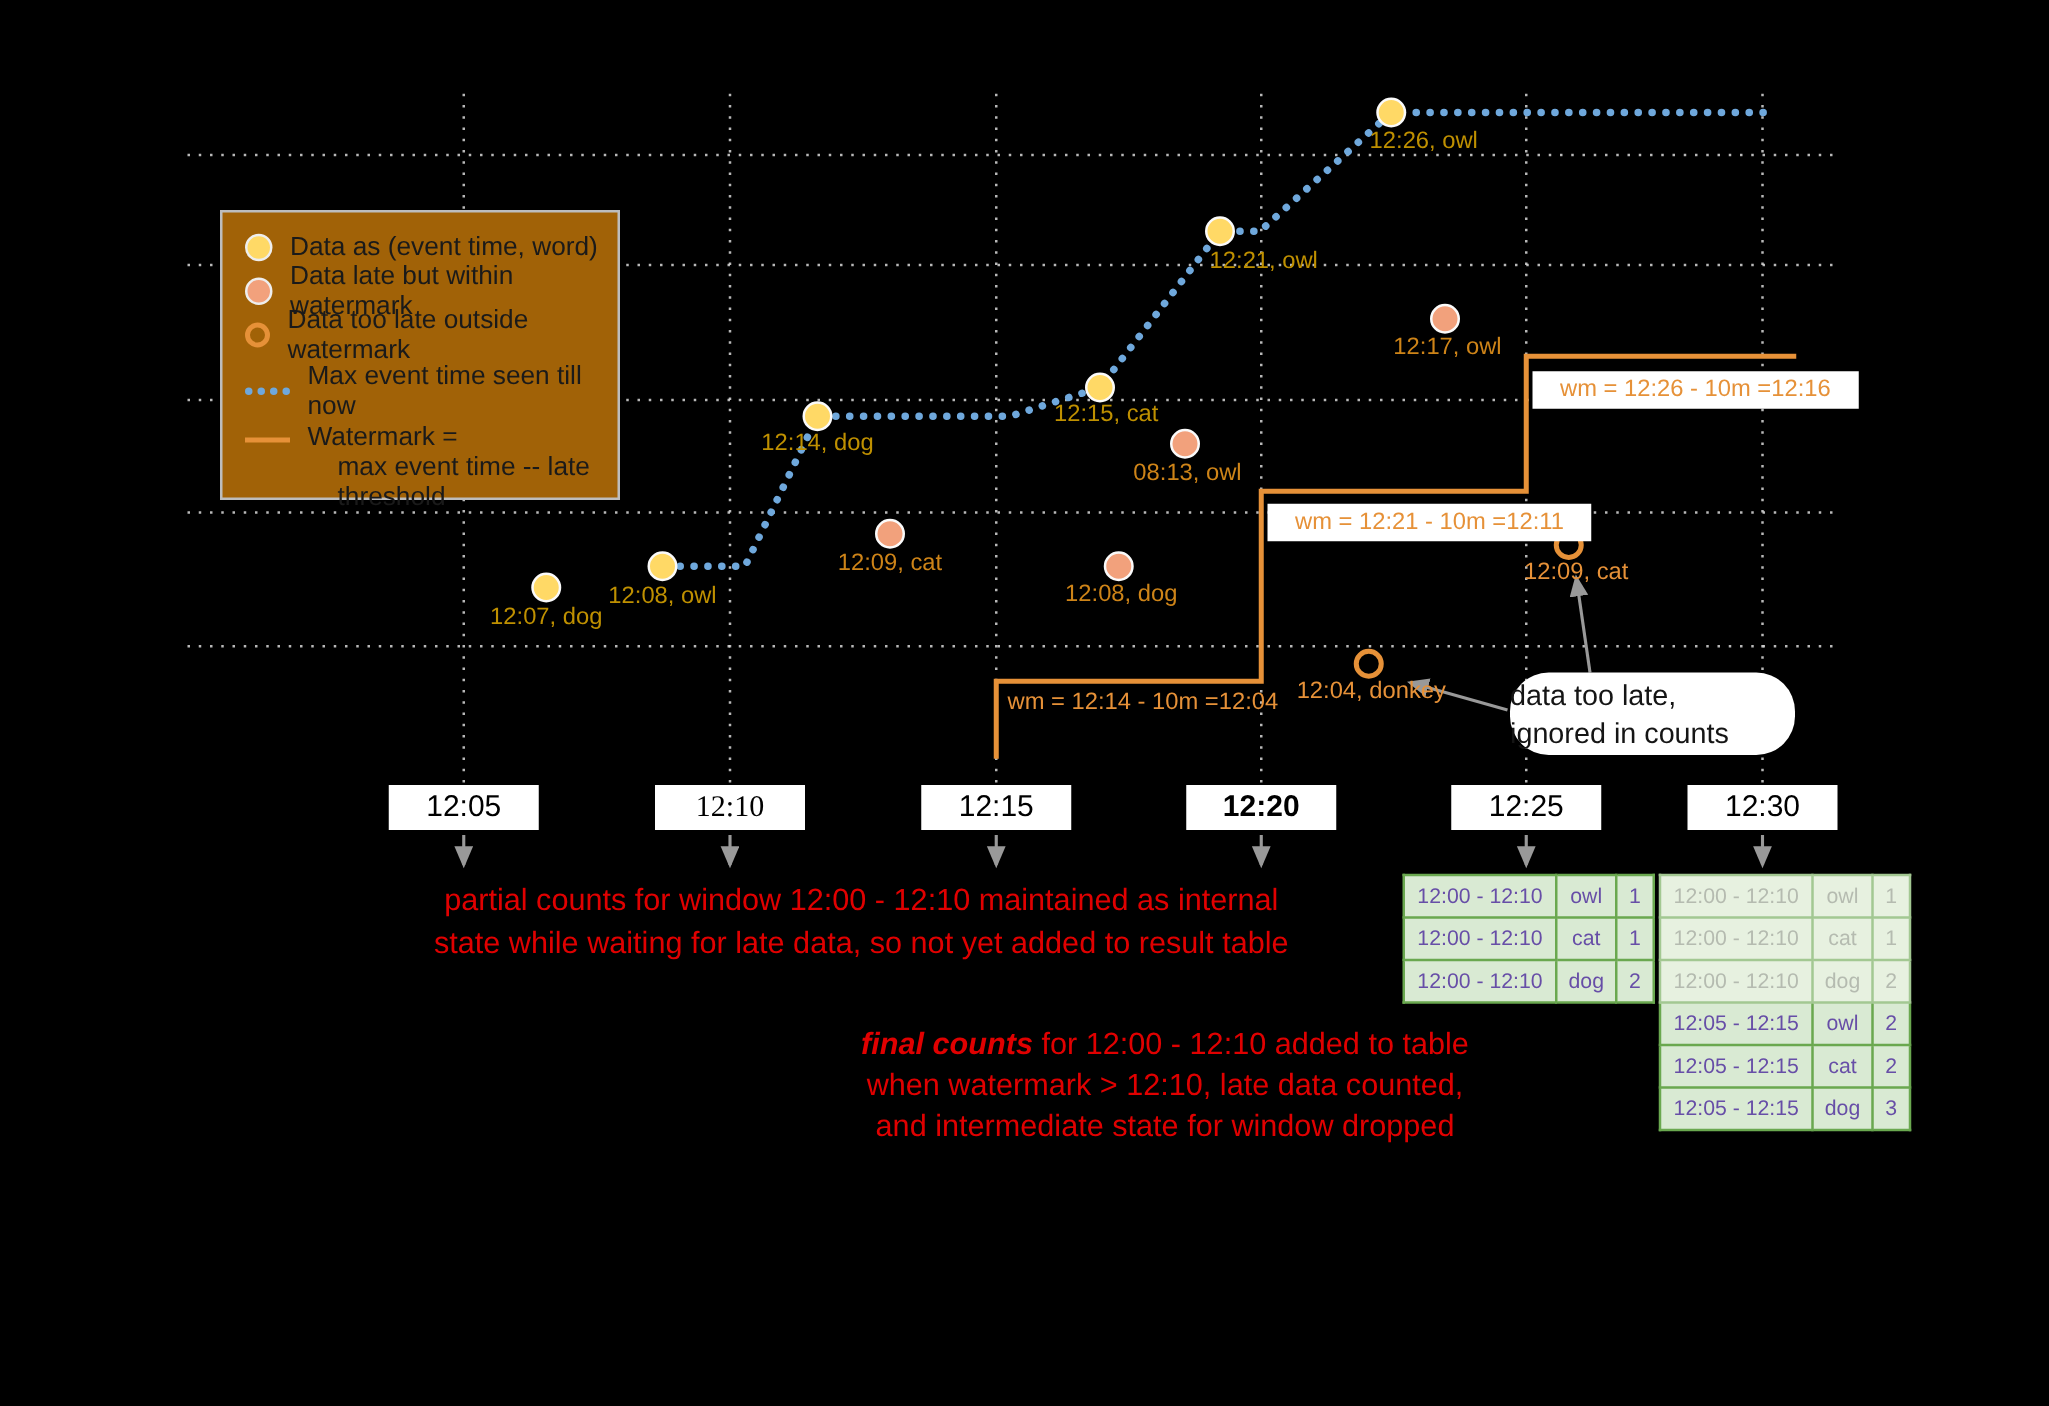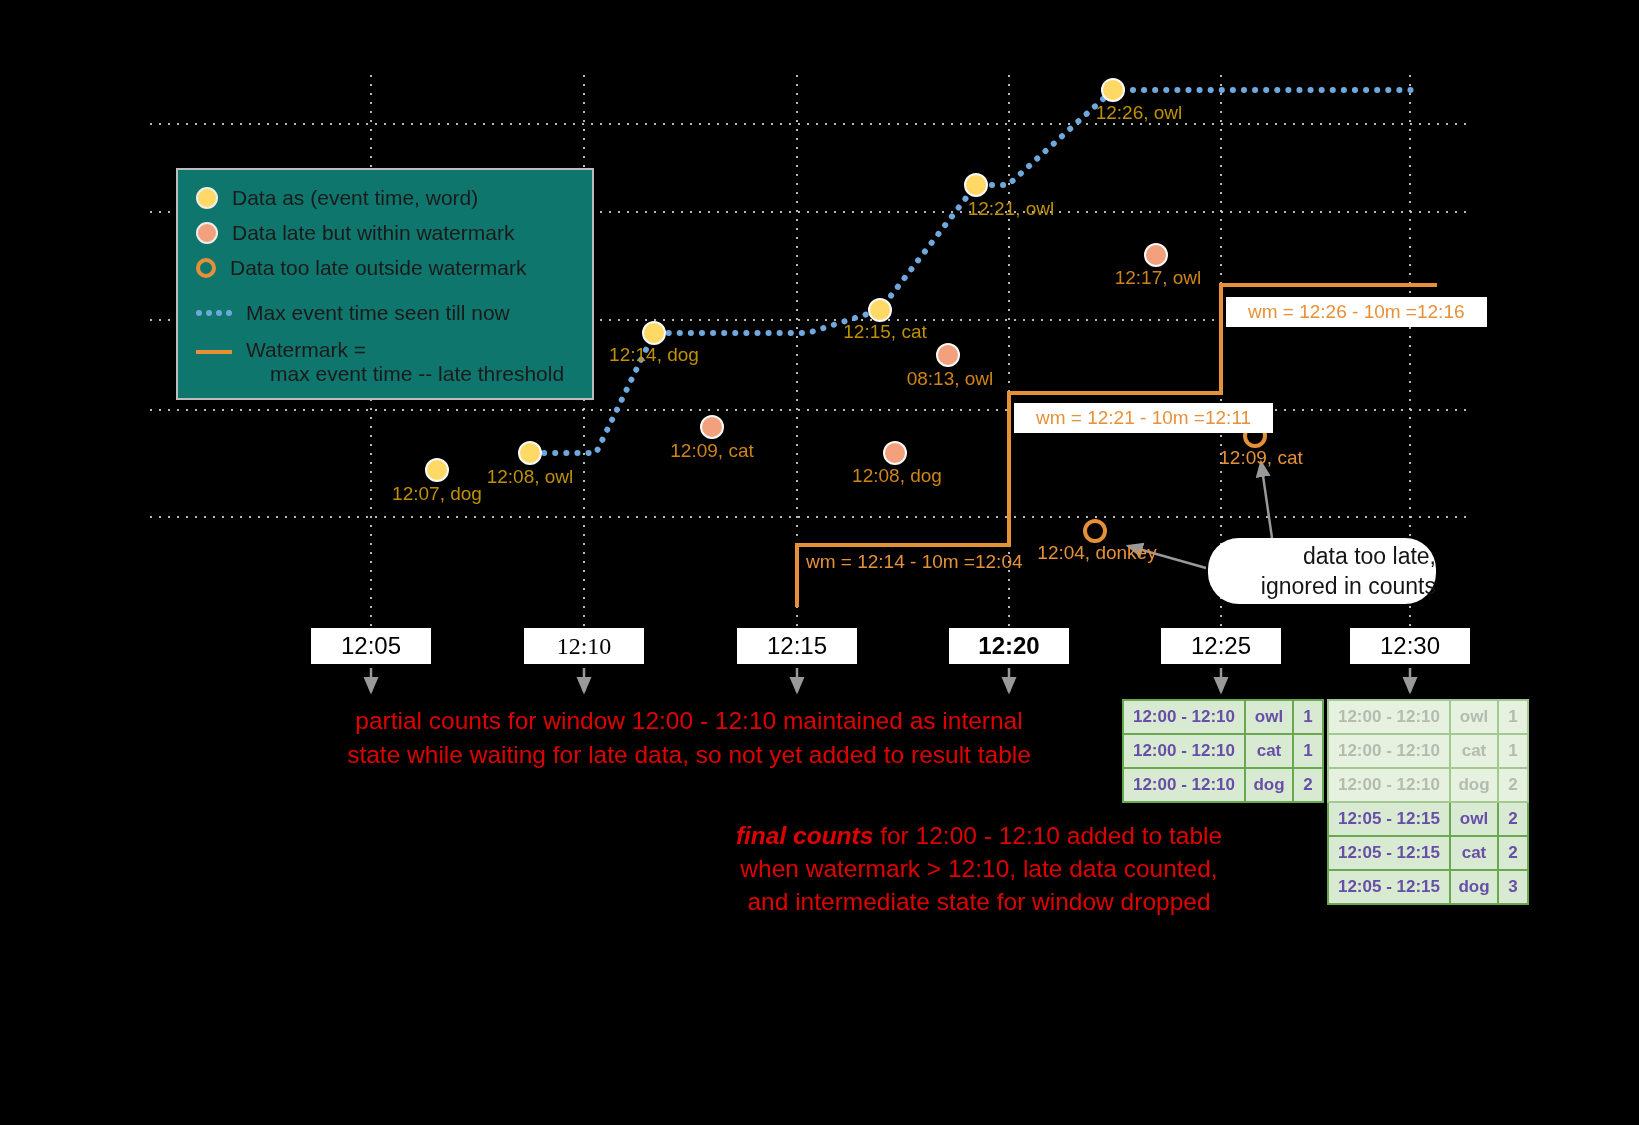--- a/index.html
+++ b/index.html
@@ -28,22 +28,22 @@
   .lbl-ontime  { color:#BF9000; }
   .lbl-late    { color:#CE8418; }
   .lbl-toolate { color:#E69138; }
 
   
   .wm-plain { position:absolute; font-size:19px; color:#E69138; white-space:nowrap; }
   .wm-box   { position:absolute; font-size:19px; color:#E69138; white-space:nowrap;
               background:#fff; padding:4px 22px; }
 
   
-  .legend { position:absolute; left:176px; top:168px; width:418px; height:232px;
-            background:#0f766e; border:2px solid #bdbdbd; box-sizing:border-box;
+  .legend { position:absolute; left:176px; top:168px; width:320px; height:232px;
+            background:#a16207; border:2px solid #bdbdbd; box-sizing:border-box;
             padding:10px 0 0 18px; color:#1a1a1a; font-size:21px; }
   .lg-row { display:flex; align-items:center; gap:14px; height:35px; }
   .lg-row.tall { height:auto; align-items:flex-start; margin-top:8px; }
   .dot { width:22px; height:22px; border-radius:50%; flex:0 0 auto; box-sizing:border-box; }
   .dot-yellow { background:#FFD966; border:2px solid #eee; }
   .dot-salmon { background:#F2A17C; border:2px solid #eee; }
   .dot-open   { width:20px; height:20px; background:transparent; border:4px solid #E69138; }
   .sample { width:36px; flex:0 0 auto; }
   .sample-dotted { border-top:6px dotted #6FA8DC; }
   .sample-solid  { border-top:4px solid #E69138; margin-top:2px; }
@@ -52,29 +52,29 @@
 
   
   .tick { position:absolute; top:628px; transform:translateX(-50%);
           width:120px; height:36px; background:#fff; color:#000;
           display:flex; align-items:center; justify-content:center; font-size:24px; }
 
   
   .red-note { position:absolute; color:#E00000; text-align:center; font-size:24.5px; }
   .red-note .em { font-weight:bold; font-style:italic; }
   #partial-note { left:336px; top:704px; width:706px; line-height:34px; }
-  #final-note   { left:676px; top:819px; width:606px; line-height:33px; }
+  #final-note   { left:629px; top:819px; width:606px; line-height:33px; }
 
   
   .note-box { position:absolute; left:1208px; top:538px; width:228px; height:66px;
               background:#fff; color:#151515; font-size:23px; line-height:30px;
-              display:flex; flex-direction:column; align-items:flex-end; justify-content:center;border-radius:31px; }
-
-  
-  .result-table { position:absolute; border-collapse:collapse; font-size:17px;font-weight:bold; }
+              display:flex; flex-direction:column; align-items:flex-start; justify-content:center;border-radius:31px; }
+
+  
+  .result-table { position:absolute; border-collapse:collapse; font-size:17px; }
   .result-table td { border:2px solid #6AA84F; background:#D9EAD3; color:#674EA7;
                      padding:6px 6px; text-align:center; white-space:nowrap; }
   .result-table td.win { width:108px; }
   .result-table td.word { width:34px; }
   .result-table td.cnt { width:16px; }
   #table-1 { left:1122px; top:699px; }
   #table-2 { left:1327px; top:699px; }
   .result-table tr.faded td { color:#b5bbb0; background:#e7f1e0; border-color:#a3c892; }
 </style>
 </head>

